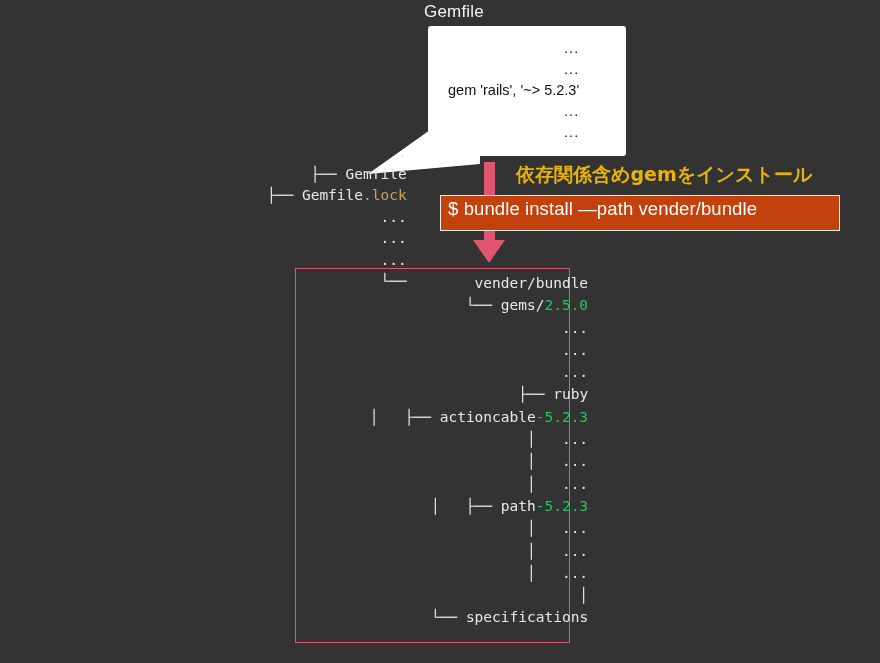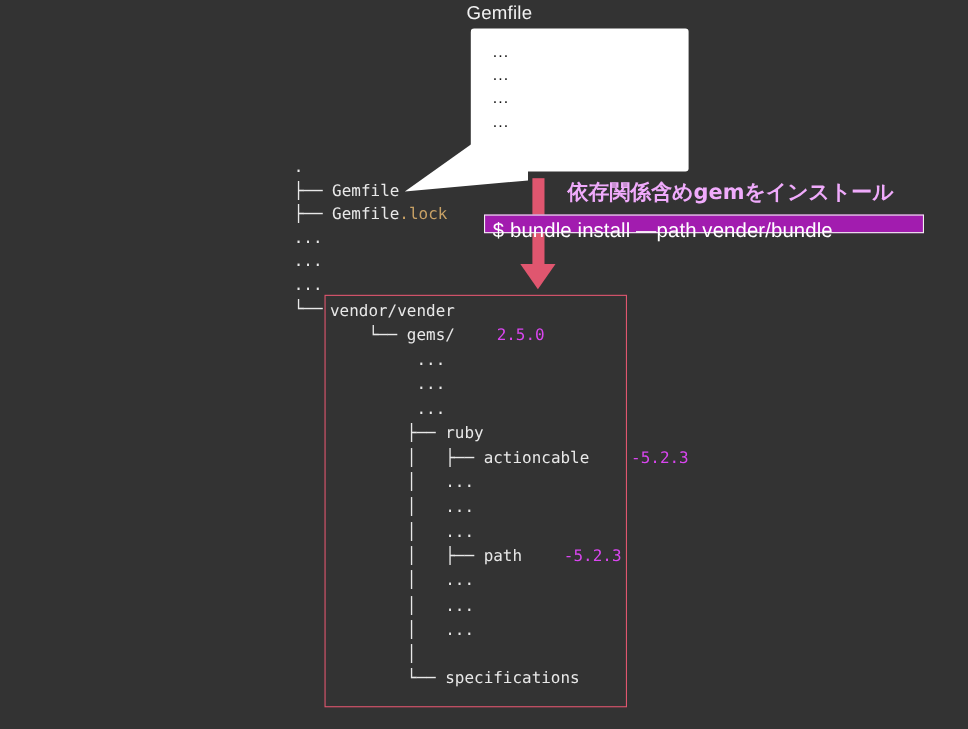--- a/index.html
+++ b/index.html
@@ -7,20 +7,21 @@
     padding: 0;
     background: #333333;
   }
   #canvas {
     position: relative;
     width: 880px;
     height: 663px;
     background: #333333;
     overflow: hidden;
     font-family: "DejaVu Sans", sans-serif;
+    text-align: right;
   }
 
   
   #bubble-title {
     position: absolute;
     left: 424px;
     top: 2px;
     font-family: "Liberation Sans", sans-serif;
     font-size: 17px;
     color: #f2f2f2;
@@ -66,21 +67,21 @@
     position: absolute;
     left: 267px;
     top: 142px;
     font-family: "DejaVu Sans Mono", monospace;
     font-size: 14.5px;
     line-height: 21.5px;
     color: #e8e8e8;
     white-space: pre;
   }
   .orange { color: #c8a165; }
-  .salmon { color: #d946ef; margin-left: 38px; }
+  .salmon { color: #22c55e; }
 
   
   #arrow-stem {
     position: absolute;
     left: 484px;
     top: 162px;
     width: 11px;
     height: 84px;
     background: #e0566f;
   }
@@ -94,32 +95,32 @@
     border-right: 16px solid transparent;
     border-top: 23px solid #e0566f;
   }
   #jp-label {
     position: absolute;
     left: 516px;
     top: 162px;
     font-family: "DejaVu Sans", sans-serif;
     font-weight: bold;
     font-size: 19px;
-    color: #f0abfc;
+    color: #eab308;
     white-space: nowrap;
     letter-spacing: 0px;
   }
   #command-box {
     position: absolute;
     left: 440px;
     top: 195px;
     width: 400px;
-    height: 17px;
+    height: 36px;
     border: 1.5px solid #f0f0f0;
-    background: #a21caf;
+    background: #c2410c;
     box-sizing: border-box;
   }
   #command-text {
     position: absolute;
     left: 7px;
     top: 2px;
     font-family: "Liberation Sans", sans-serif;
     font-size: 18.5px;
     color: #ffffff;
     white-space: nowrap;
@@ -156,20 +157,21 @@
   <div id="bubble-title">Gemfile</div>
 
   <svg id="bubble-tail" viewBox="0 0 120 50" preserveAspectRatio="none">
     <polygon points="70,0 120,0 120,34 8,44" fill="#ffffff"></polygon>
   </svg>
 
   <div id="bubble">
     <div id="bubble-lines">
       <div class="bubble-line dots">...</div>
       <div class="bubble-line dots">...</div>
+      <div class="bubble-line">gem 'rails', '~&gt; 5.2.3'</div>
       <div class="bubble-line dots">...</div>
       <div class="bubble-line dots">...</div>
     </div>
   </div>
 
   <div id="tree-top"><span><span>.</span></span>
 <span><span>├── </span><span>Gemfile</span></span>
 <span><span>├── </span><span>Gemfile</span><span class="orange">.lock</span></span>
 <span><span>...</span></span>
 <span><span>...</span></span>
@@ -180,21 +182,21 @@
   <div id="arrow-head"></div>
 
   <div id="jp-label">依存関係含めgemをインストール</div>
 
   <div id="command-box">
     <div id="command-text">$ bundle install —path vender/bundle</div>
   </div>
 
   <div id="vendor-box"></div>
 
-  <div id="vendor-tree"><span><span></span><span>vendor/vender</span></span>
+  <div id="vendor-tree"><span><span></span><span>vender/bundle</span></span>
 <span><span>    └── </span><span>gems/</span><span class="salmon">2.5.0</span></span>
 <span><span>         ...</span></span>
 <span><span>         ...</span></span>
 <span><span>         ...</span></span>
 <span><span>        ├── </span><span>ruby</span></span>
 <span><span>        │   ├── </span><span>actioncable</span><span class="salmon">-5.2.3</span></span>
 <span><span>        │   ...</span></span>
 <span><span>        │   ...</span></span>
 <span><span>        │   ...</span></span>
 <span><span>        │   ├── </span><span>path</span><span class="salmon">-5.2.3</span></span>

